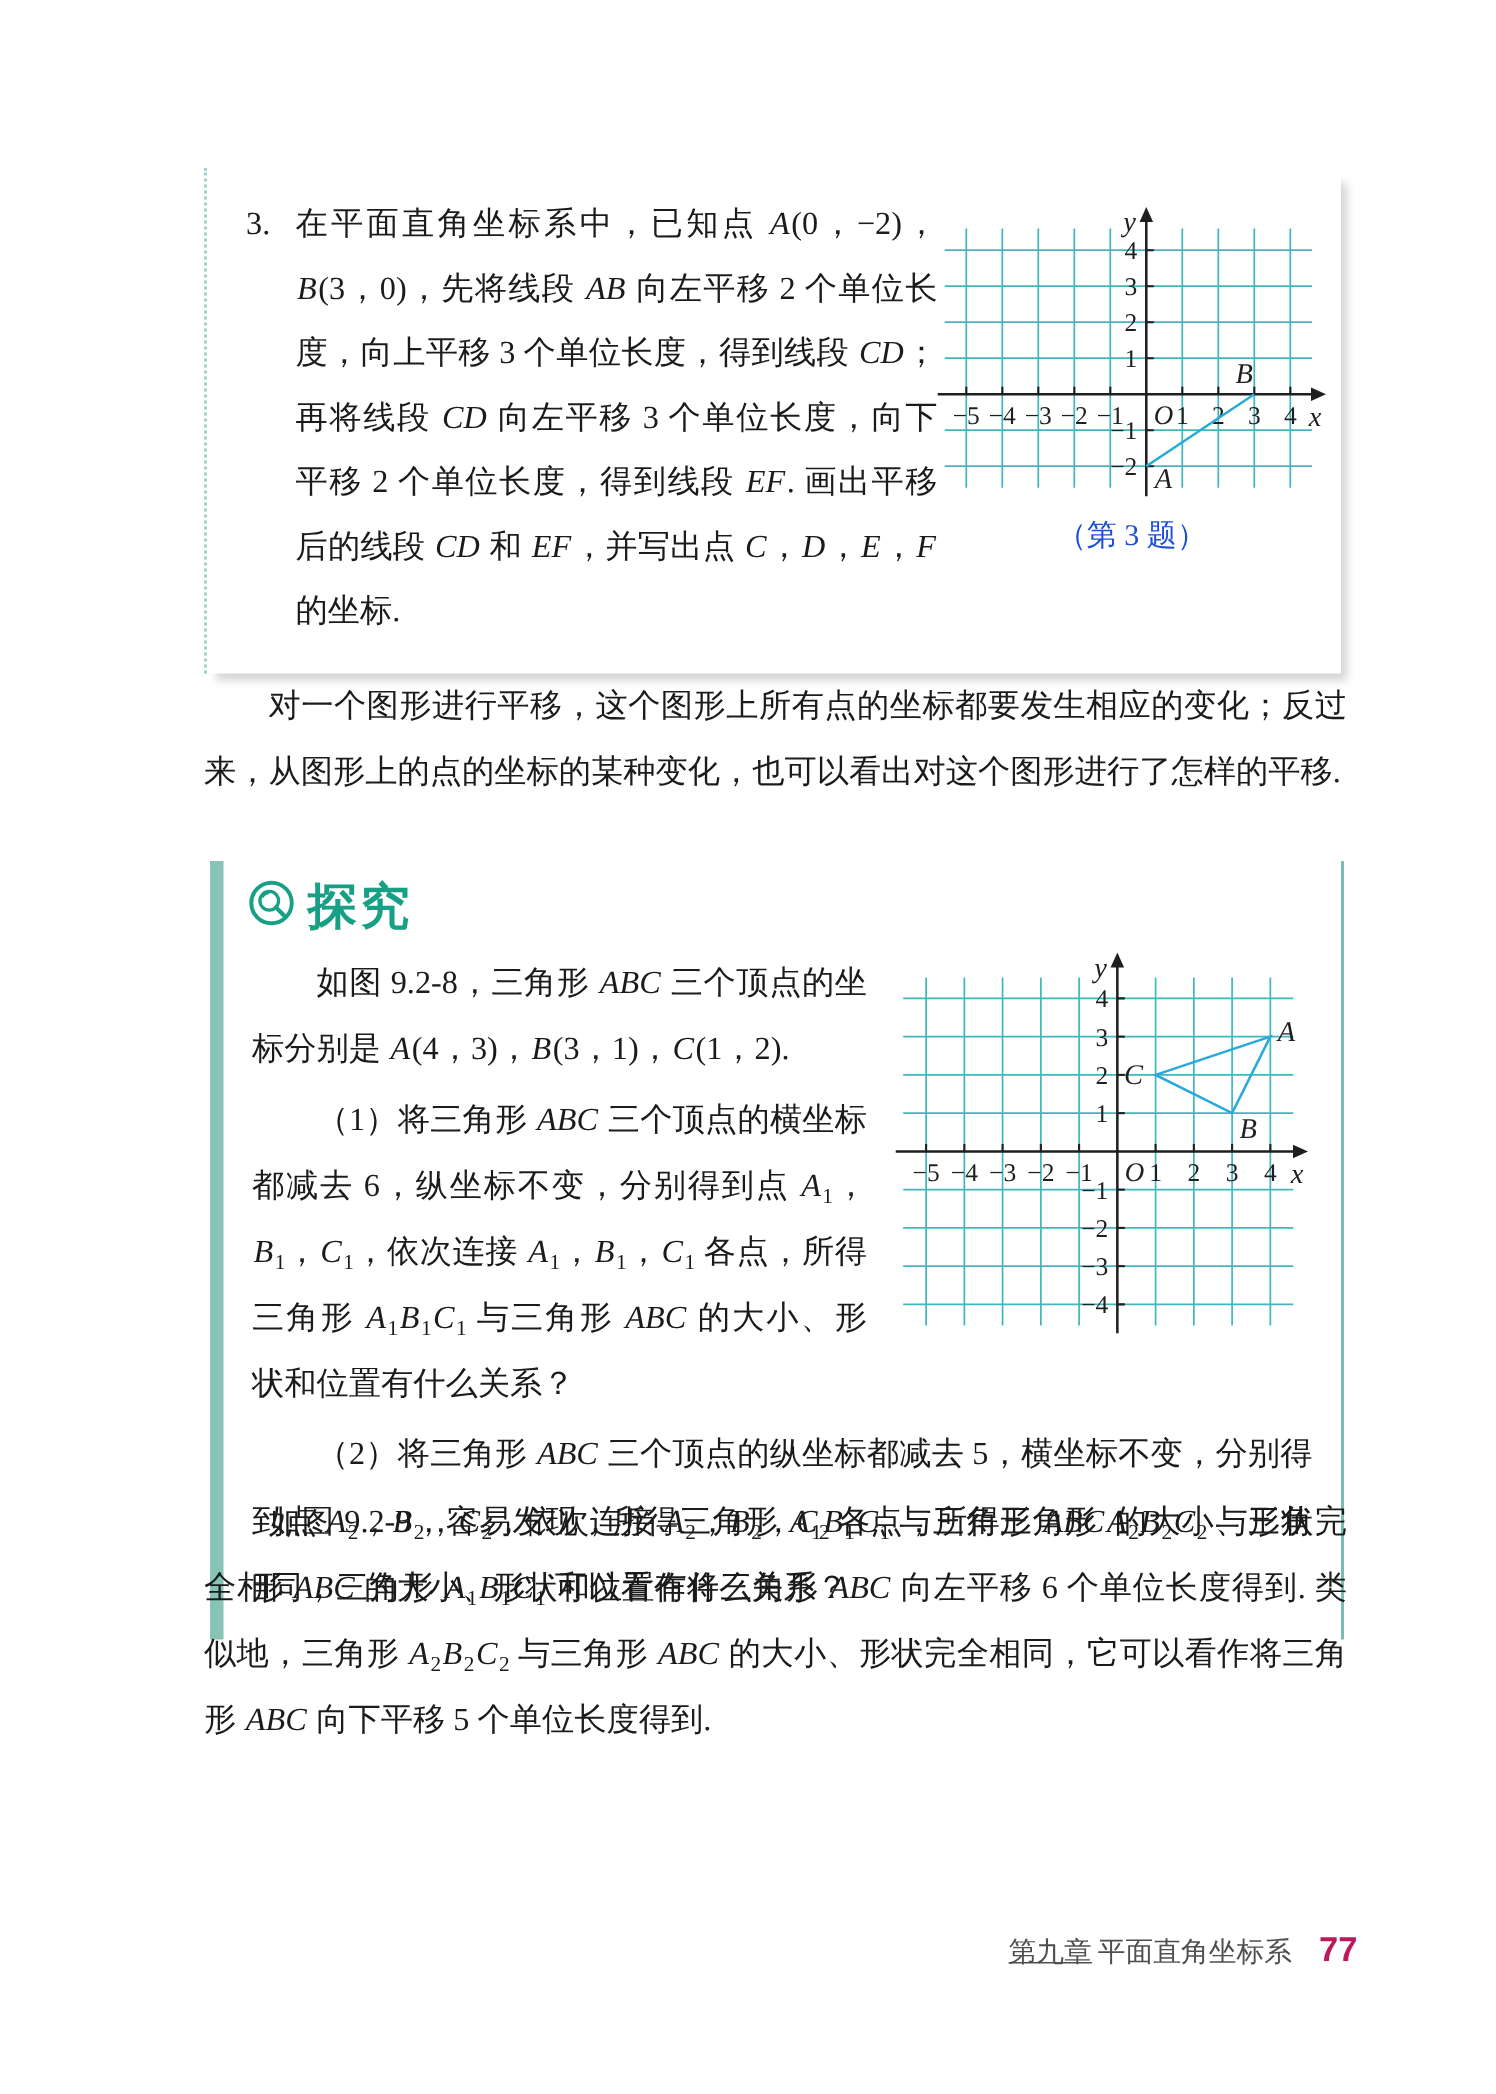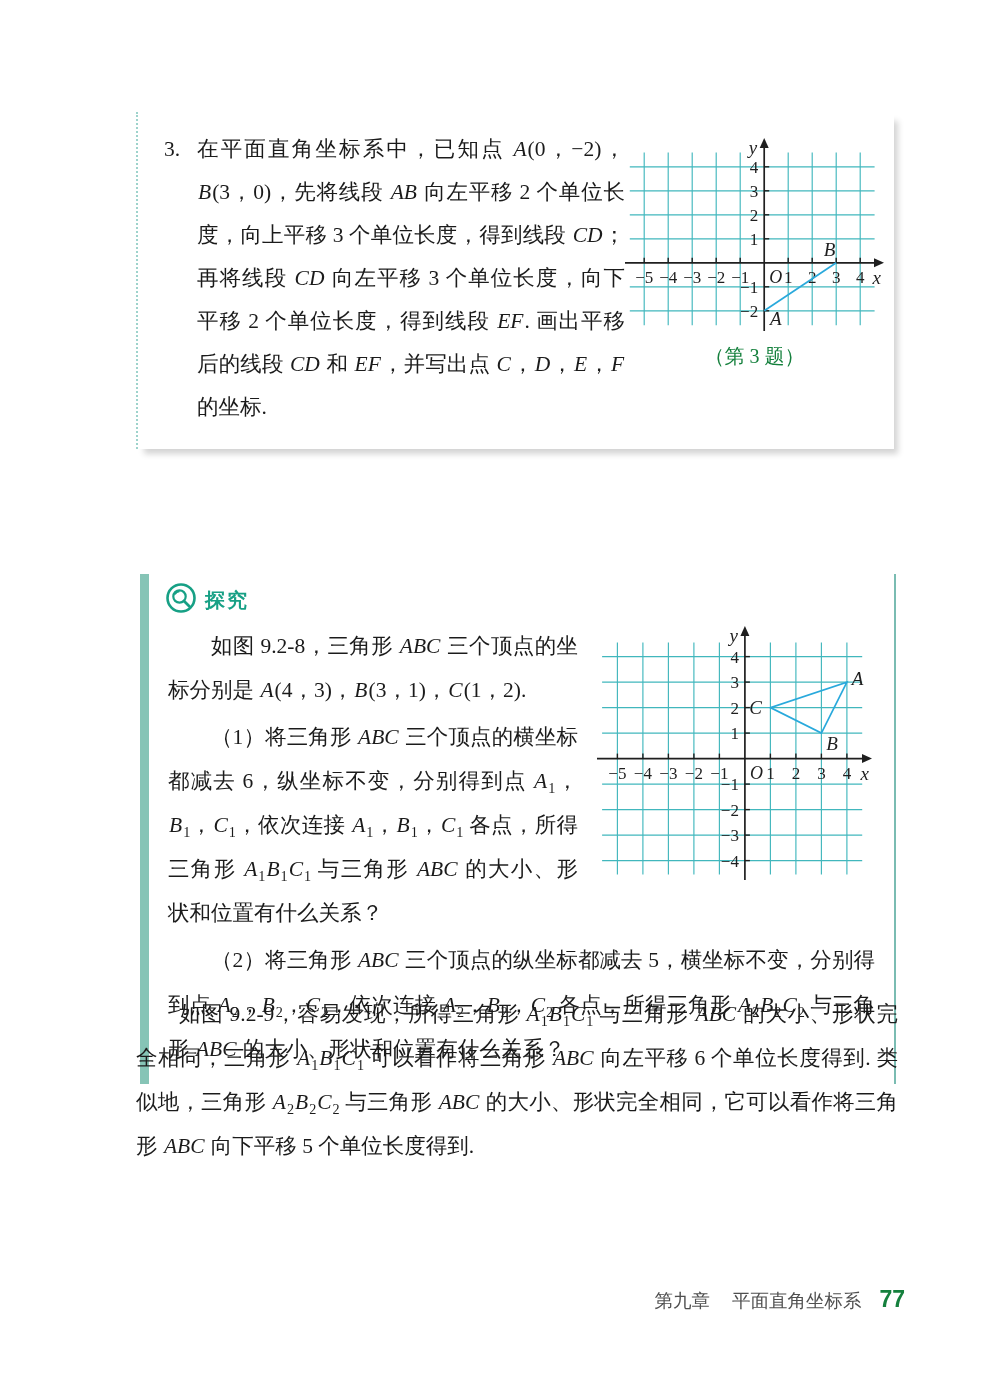--- a/index.html
+++ b/index.html
@@ -13,51 +13,51 @@
     background:#ffffff;border-left:2px dotted #9ed3cc;
     box-shadow:6px 7px 6px -2px #d4d4d4;
     padding:16px 10px 20px 14px;display:flex;align-items:flex-start;
   }
   .problem-text{
     position:relative;width:474px;margin-left:12px;padding-left:33px;
     font-size:21.5px;line-height:2.0;text-align:justify;
   }
   .problem-number{position:absolute;left:0;top:0;}
   .fig-col{flex:1;display:flex;flex-direction:column;align-items:center;padding-top:10px;}
-  .fig-caption{margin-top:12px;font-size:20px;color:#15803d;text-align:center;}
+  .fig-caption{margin-top:12px;font-size:20px;color:#1d4ed8;text-align:center;}
   
   .para{position:absolute;left:136px;width:762px;font-size:21.5px;line-height:2.05;
         text-align:justify;text-indent:2em;}
   .para-lead{top:448px;}
   .para-close{top:992px;}
   
   .explore{
     position:absolute;left:140px;top:574px;width:756px;box-sizing:border-box;
     border-left:9px solid #86c4b6;border-right:2px solid #7abcb2;
     padding:6px 16px 10px 16px;background:#ffffff;
   }
   .explore-header{display:flex;align-items:center;gap:8px;margin:2px 0 6px 0;}
   .explore-title{
     font-family:"Liberation Sans","DejaVu Sans",sans-serif;
-    font-weight:700;font-size:20px;color:#17a085;letter-spacing:2px;
+    font-weight:700;font-size:33px;color:#17a085;letter-spacing:2px;
   }
   .explore-body{font-size:21.5px;line-height:2.05;text-align:justify;}
   .explore-body::after{content:"";display:block;clear:both;}
   .explore-body p{margin:3px;text-indent:2em;}
   .fig2-float{float:right;width:288px;margin:2px 0 36px 12px;text-align:center;}
   i{font-style:italic;padding:0 1px;}
   sub{font-size:66%;line-height:0;}
   
   .footer{
     position:absolute;top:1286px;right:92px;display:flex;align-items:baseline;
     font-size:18.5px;color:#4f4f4f;
   }
-  .footer .chapter{margin-right:22px;}
+  .footer .chapter{margin-right:4px;text-decoration:underline;}
   .footer .pagenum{
-    margin-left:18px;font-size:23px;color:#15803d;
+    margin-left:18px;font-size:23px;color:#be185d;
     font-family:"Liberation Sans","DejaVu Sans",sans-serif;font-weight:600;
   }
   .chart-host{line-height:0;}
 </style>
 </head>
 <body>
 
 <div class="page">
 
   <div class="problem-card">
@@ -120,20 +120,21 @@
             <text x="256" y="145.8" text-anchor="end" font-size="19" fill="#1f1f1f" font-family="&quot;Liberation Serif&quot;,&quot;DejaVu Serif&quot;,serif" font-style="italic">x</text>
             <text x="132.2" y="16" text-anchor="end" font-size="19" fill="#1f1f1f" font-family="&quot;Liberation Serif&quot;,&quot;DejaVu Serif&quot;,serif" font-style="italic">y</text>
             <polyline points="139.2,172.8 211.2,124.8" fill="none" stroke="#29a9dc" stroke-width="1.7"></polyline>
             <text x="150.7" y="187.2" text-anchor="middle" font-size="19" fill="#1f1f1f" font-family="&quot;Liberation Serif&quot;,&quot;DejaVu Serif&quot;,serif" font-style="italic">A</text>
             <text x="204.5" y="117.6" text-anchor="middle" font-size="19" fill="#1f1f1f" font-family="&quot;Liberation Serif&quot;,&quot;DejaVu Serif&quot;,serif" font-style="italic">B</text>
           </svg></div>
       <div class="fig-caption">（第 3 题）</div>
     </div>
   </div>
 
+  <div class="para para-lead">对一个图形进行平移，这个图形上所有点的坐标都要发生相应的变化；反过来，从图形上的点的坐标的某种变化，也可以看出对这个图形进行了怎样的平移.</div>
 
   <div class="explore">
     <div class="explore-header">
       <span>
         <svg width="32" height="32" viewBox="0 0 32 32">
           <circle cx="16" cy="16" r="13.5" fill="none" stroke="#17a085" stroke-width="2.6"></circle>
           <circle cx="14.5" cy="14.5" r="6.2" fill="none" stroke="#17a085" stroke-width="2.2"></circle>
           <line x1="19" y1="19" x2="24.5" y2="24.5" stroke="#17a085" stroke-width="2.8" stroke-linecap="round"></line>
           <path d="M14.5 9.4 a5.1 5.1 0 0 0 -4.6 3" fill="none" stroke="#17a085" stroke-width="1.6"></path>
         </svg>

